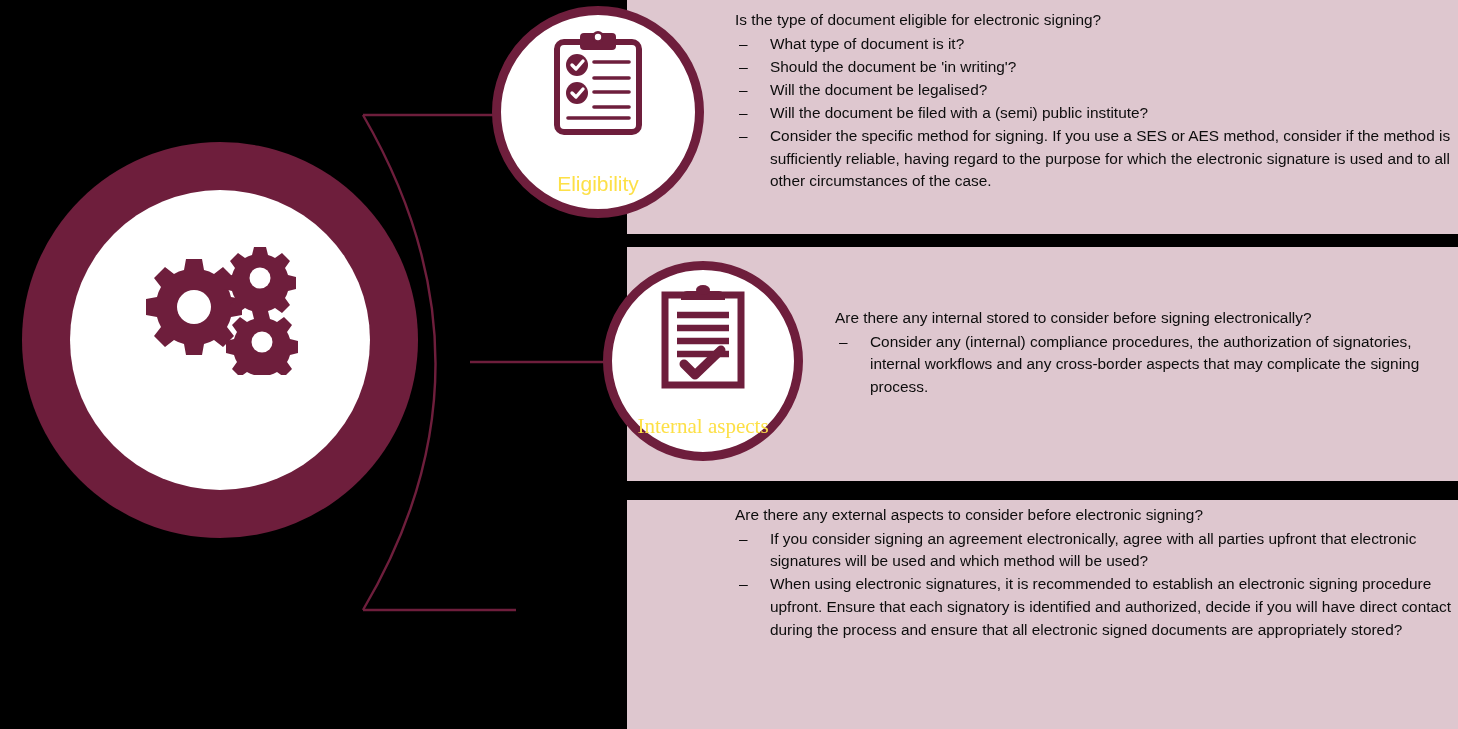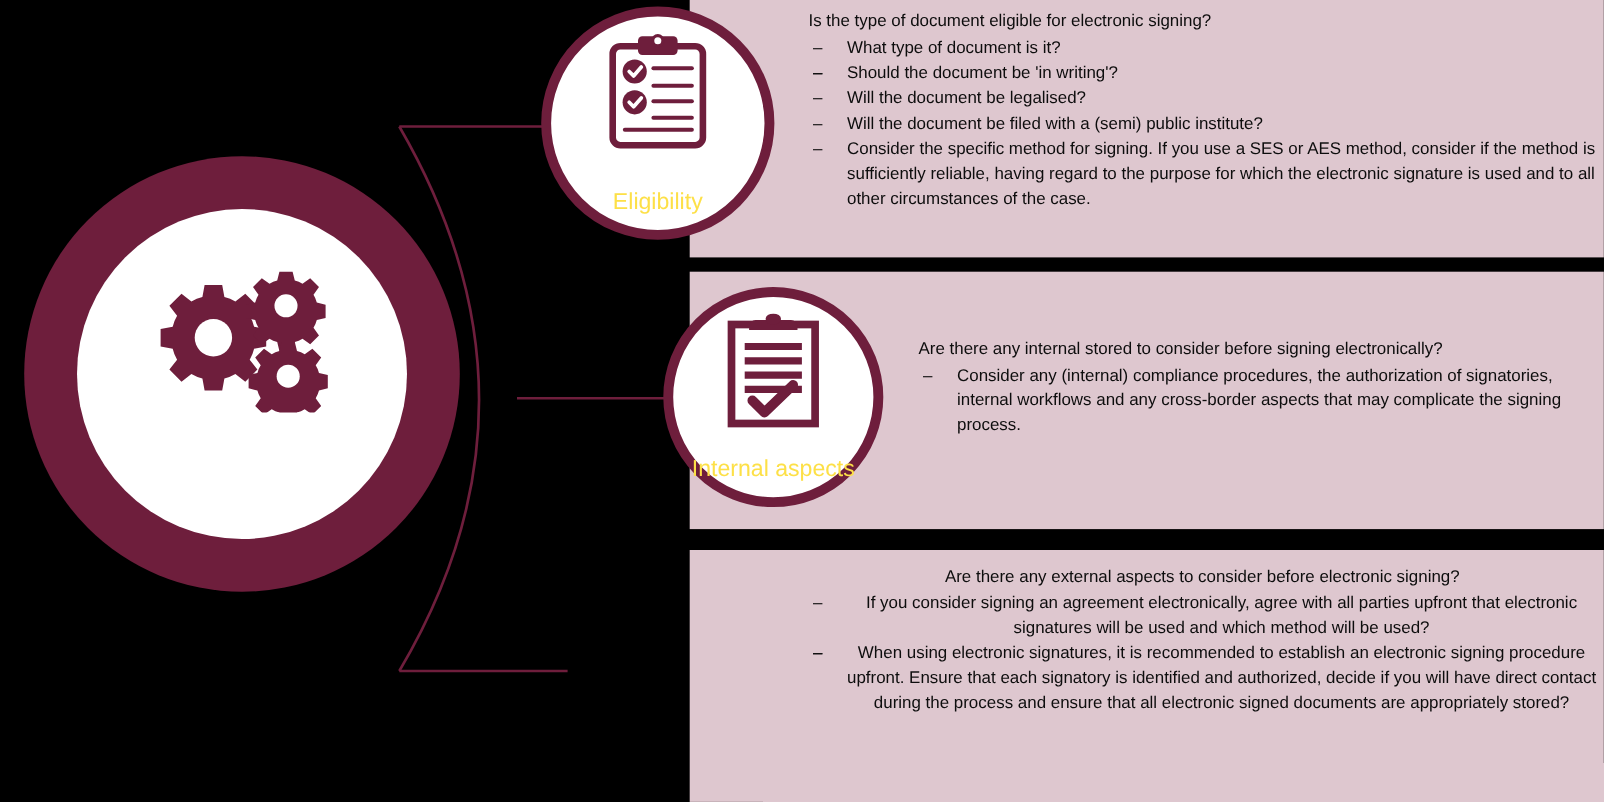--- a/index.html
+++ b/index.html
@@ -22,21 +22,21 @@
   #panel-3{left:627px;top:500px;width:831px;height:229px;}
 
   .panel-inner{
     position:absolute;
     font-size:15.4px;
     line-height:1.47;
     color:#0d0d0d;
   }
   #panel-1 .panel-inner{left:108px;top:9px;width:716px;}
   #panel-2 .panel-inner{left:208px;top:60px;width:616px;}
-  #panel-3 .panel-inner{left:108px;top:14px;width:716px;text-align:center;}
+  #panel-3 .panel-inner{left:108px;top:4px;width:716px;}
 
   .q{margin:0 0 1px 0;}
   .bullets{list-style:none;margin:0;padding:0;}
   .bullets li{
     position:relative;
     padding-left:35px;
     margin:0 0 0.5px 0;
   }
   .bullets li .dash{
     position:absolute;left:4px;top:0;
@@ -76,21 +76,21 @@
   .node .node-icon{
     position:absolute;left:50%;top:22px;
     transform:translateX(-50%);
   }
   .node .node-label{
     position:absolute;left:0;right:0;bottom:22px;
     text-align:center;
     font-size:21px;color:#fde047;
   }
   #node-eligibility{left:492px;top:6px;width:212px;height:212px;}
-  #node-internal{left:603px;top:261px;width:200px;height:200px;}
+  #node-internal{left:603px;top:261px;width:200px;height:200px;font-family:Liberation Serif, serif;}
   #node-external{left:497px;top:508px;width:208px;height:208px;}
 
   #node-eligibility .node-icon{width:104px;height:112px;top:24px;}
   #node-internal .node-icon{width:92px;height:108px;top:24px;}
   #node-external .node-icon{width:120px;height:110px;top:24px;}
 
   .connectors{position:absolute;left:0;top:0;width:1458px;height:729px;pointer-events:none;}
 </style>
 </head>
 <body>

